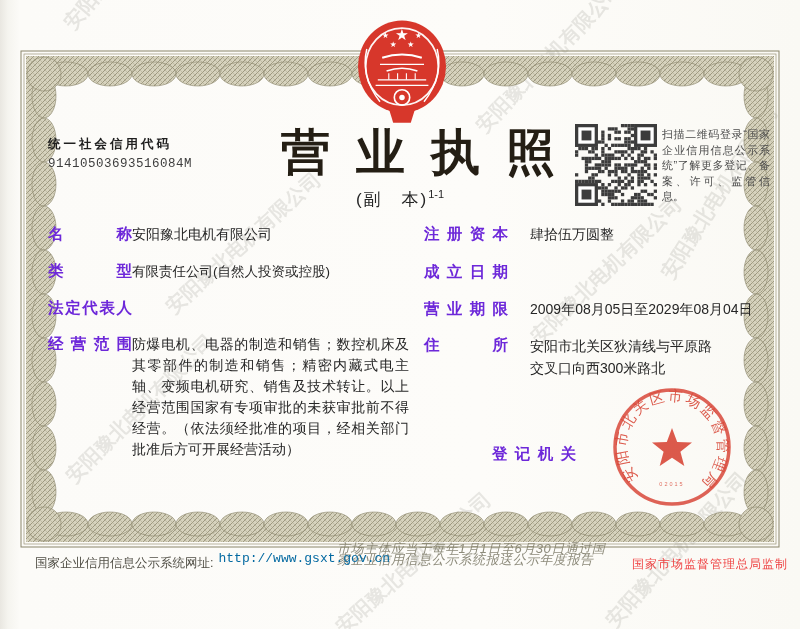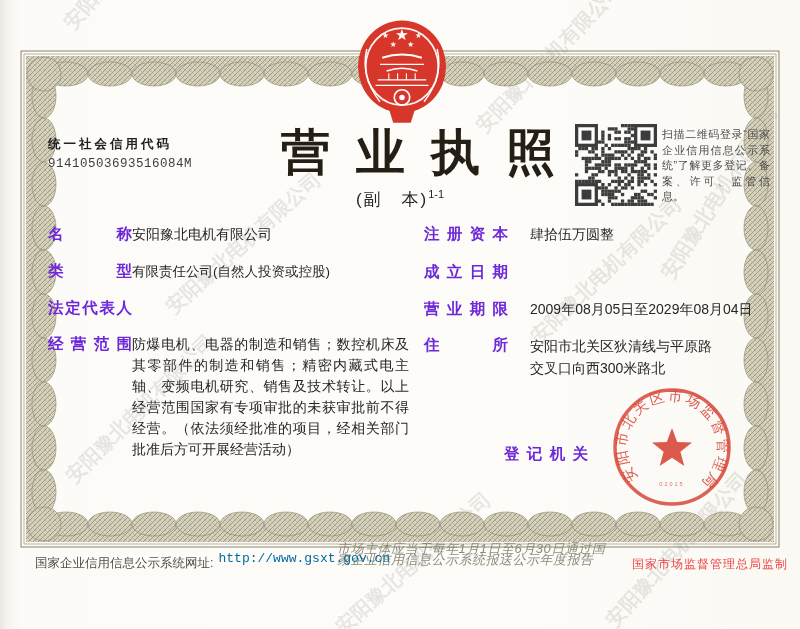--- a/index.html
+++ b/index.html
@@ -38,21 +38,21 @@
     text-align:justify;text-align-last:justify;letter-spacing:0;}
   .f-value{font-size:14px;color:#262626;line-height:21px;}
   .col-l{left:48px;}
   .col-r{left:424px;}
   .col-l .f-value{margin-left:0;width:277px;}
   .col-r .f-value{margin-left:22px;}
   .nowrap{white-space:nowrap;}
   .scope-value{text-align:justify;}
   .addr-value{width:190px;line-height:22px;}
 
-  .authority{left:504px;top:444px;}
+  .authority{left:492px;top:444px;}
   .authority .f-label{width:84px;}
 
   
   .seal{position:absolute;left:597px;top:372px;z-index:6;mix-blend-mode:multiply;opacity:.92;}
   .date-line{position:absolute;left:600px;top:497px;z-index:5;font-size:15px;color:#262626;white-space:nowrap;}
   .date-line .num{position:relative;top:-4px;font-family:"Liberation Serif",serif;letter-spacing:1px;}
   .date-line .unit{margin:0 4px;}
   .date-line .gap-lg{display:inline-block;width:20px;}
   .date-line .gap-md{display:inline-block;width:14px;}
 

